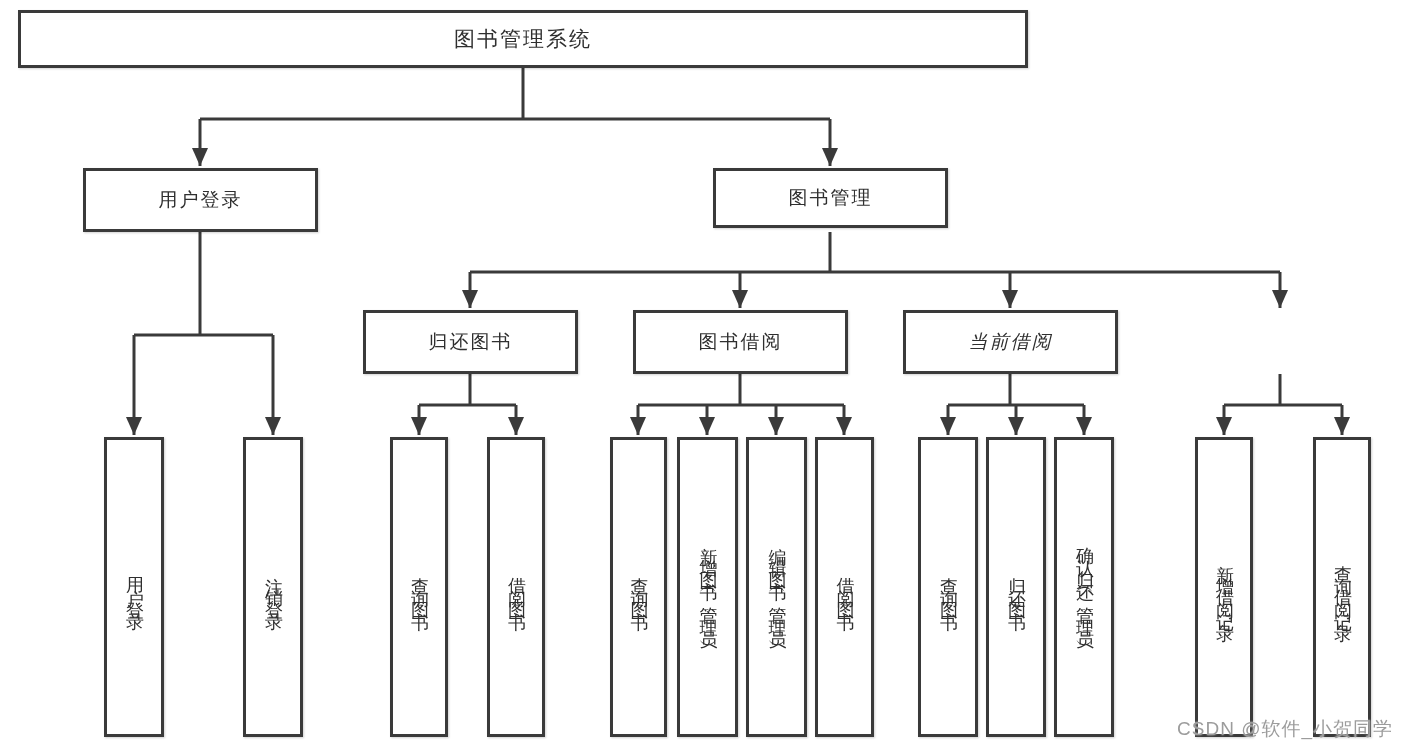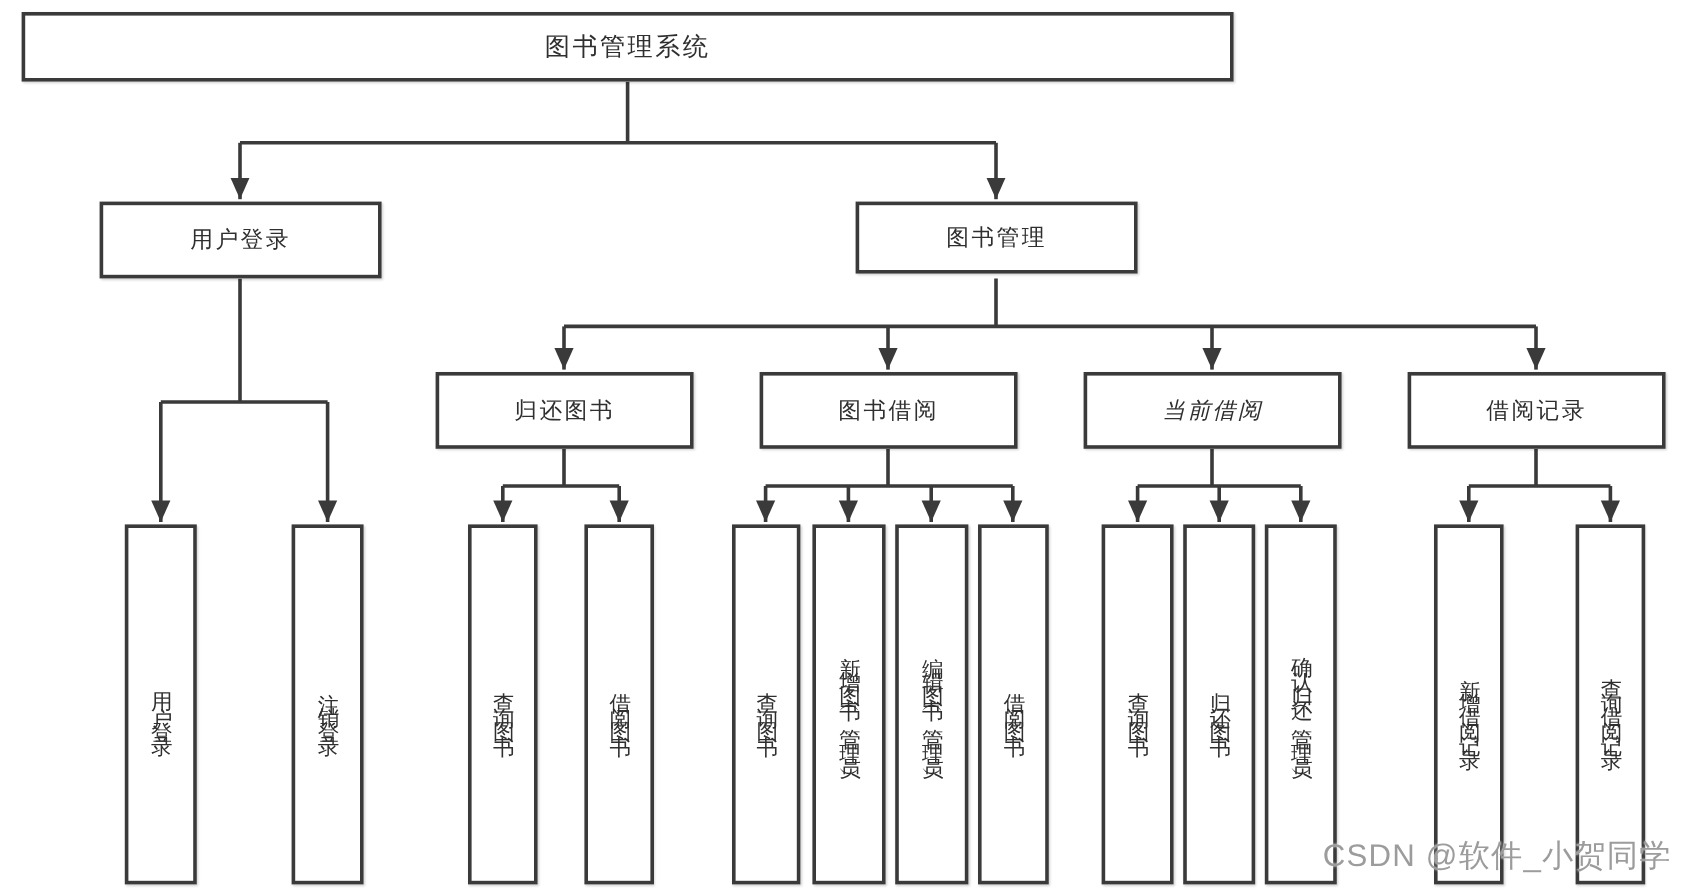--- a/index.html
+++ b/index.html
@@ -29,22 +29,22 @@
   .hbox  { font-size:19px; letter-spacing:2px; }
   .leaf  { font-size:18px; }
   .leaf .vtext {
     writing-mode:vertical-rl;
     text-orientation:mixed;
     letter-spacing:12px;
     line-height:1.1;
     white-space:nowrap;
   }
   .watermark {
-    position:absolute; right:12px; bottom:16px;
-    font-size:26px; color:#9c9c9c; letter-spacing:1px;
+    position:absolute; right:12px; bottom:5px;
+    font-size:19px; color:#9c9c9c; letter-spacing:1px;
     text-shadow:0 0 2px #ffffff;
     z-index:3;
   }
 </style>
 </head>
 <body>
 
 <div class="canvas">
 
   <svg class="connectors" viewBox="0 0 1405 747" xmlns="http://www.w3.org/2000/svg">
@@ -104,23 +104,20 @@
 
   <div class="box hbox" style="left:363px; top:310px; width:215px; height:64px;">
     <span>归还图书</span>
   </div>
   <div class="box hbox" style="left:633px; top:310px; width:215px; height:64px;align-items:center;">
     <span>图书借阅</span>
   </div>
   <div class="box hbox" style="left:903px; top:310px; width:215px; height:64px;font-style:italic;">
     <span>当前借阅</span>
   </div>
-  <div class="box hbox" style="left:1173px; top:310px; width:215px; height:64px;">
-    <span>借阅记录</span>
-  </div>
 
   <div class="box leaf" style="left:104px; top:437px; width:60px; height:300px;">
     <span class="vtext">用户登录</span>
   </div>
   <div class="box leaf" style="left:243px; top:437px; width:60px; height:300px;">
     <span class="vtext">注销登录</span>
   </div>
 
   <div class="box leaf" style="left:390px; top:437px; width:58px; height:300px;">
     <span class="vtext">查询图书</span>

